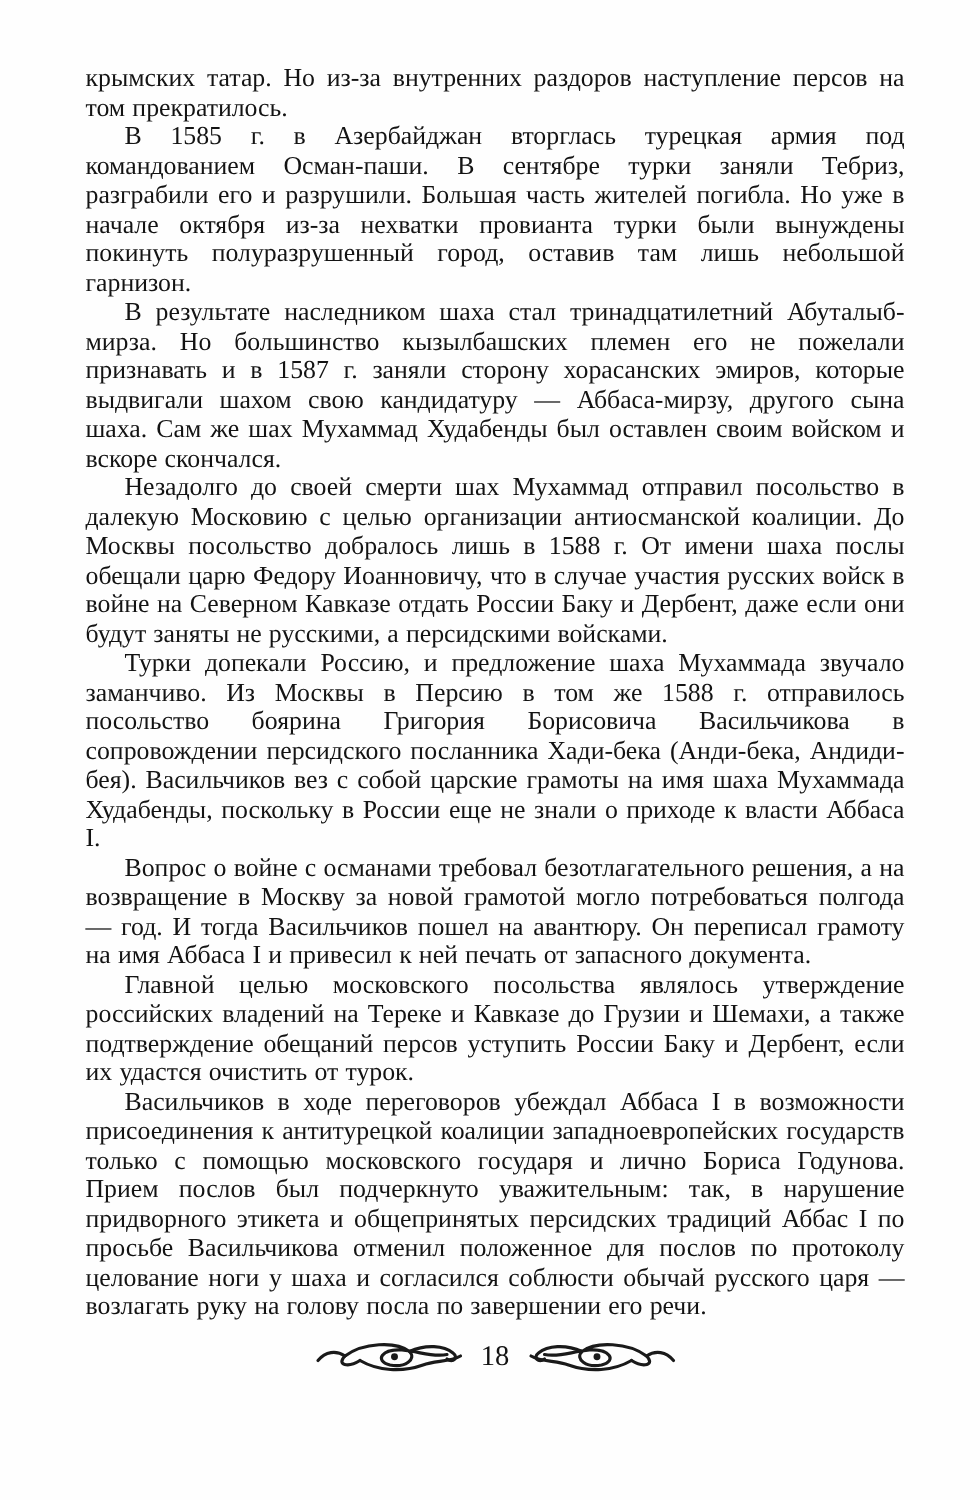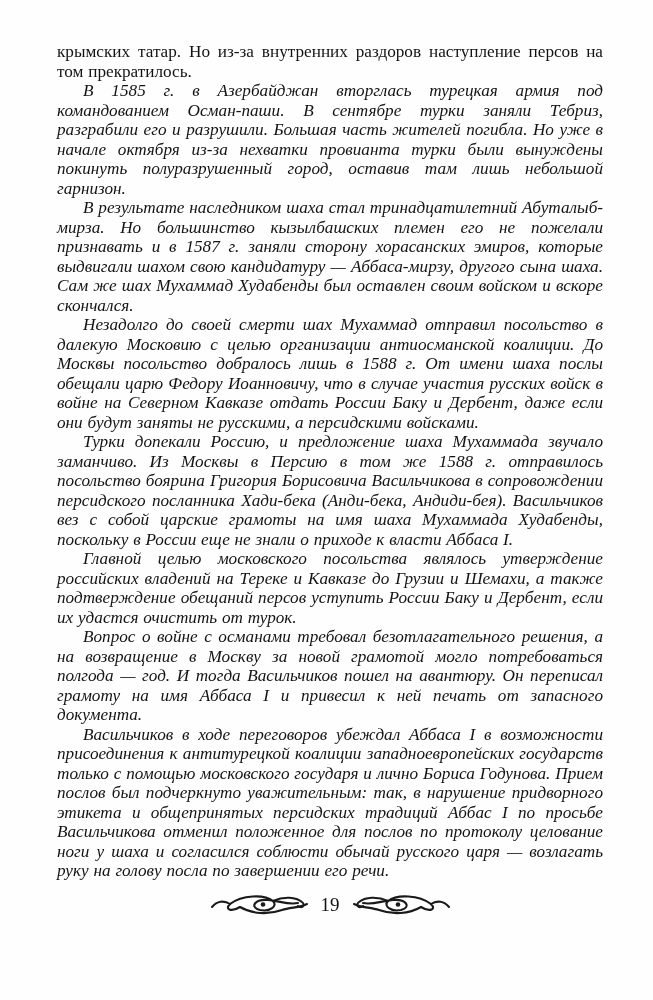--- a/index.html
+++ b/index.html
@@ -26,21 +26,20 @@
   .text-column p {
     margin: 0;
     font-size: 17.2px;
     line-height: 19.5px;
     text-align: justify;
     color: #131313;
     word-spacing: 0.5px;
   }
   .text-column p.indent {
     text-indent: 26px;
-    font-style: italic;
   }
   .footer {
     margin-top: 11px;
     display: flex;
     align-items: center;
     justify-content: center;
     gap: 11px;
   }
   .page-number {
     font-size: 19px;
@@ -60,36 +59,36 @@
 <body>
 
 <div class="page">
 
   <div class="text-column">
       <p class="">крымских татар. Но из-за внутренних раздоров наступление персов на том прекратилось.</p>
       <p class="indent">В 1585 г. в Азербайджан вторглась турецкая армия под командованием Осман-паши. В сентябре турки заняли Тебриз, разграбили его и разрушили. Большая часть жителей погибла. Но уже в начале октября из-за нехватки провианта турки были вынуждены покинуть полуразрушенный город, оставив там лишь небольшой гарнизон.</p>
       <p class="indent">В результате наследником шаха стал тринадцатилетний Абуталыб-мирза. Но большинство кызылбашских племен его не пожелали признавать и в 1587 г. заняли сторону хорасанских эмиров, которые выдвигали шахом свою кандидатуру — Аббаса-мирзу, другого сына шаха. Сам же шах Мухаммад Худабенды был оставлен своим войском и вскоре скончался.</p>
       <p class="indent">Незадолго до своей смерти шах Мухаммад отправил посольство в далекую Московию с целью организации антиосманской коалиции. До Москвы посольство добралось лишь в 1588 г. От имени шаха послы обещали царю Федору Иоанновичу, что в случае участия русских войск в войне на Северном Кавказе отдать России Баку и Дербент, даже если они будут заняты не русскими, а персидскими войсками.</p>
       <p class="indent">Турки допекали Россию, и предложение шаха Мухаммада звучало заманчиво. Из Москвы в Персию в том же 1588 г. отправилось посольство боярина Григория Борисовича Васильчикова в сопровождении персидского посланника Хади-бека (Анди-бека, Андиди-бея). Васильчиков вез с собой царские грамоты на имя шаха Мухаммада Худабенды, поскольку в России еще не знали о приходе к власти Аббаса I.</p>
+      <p class="indent">Вопрос о войне с османами требовал безотлагательного решения, а на возвращение в Москву за новой грамотой могло потребоваться полгода — год. И тогда Васильчиков пошел на авантюру. Он переписал грамоту на имя Аббаса I и привесил к ней печать от запасного документа.</p>
       <p class="indent">Главной целью московского посольства являлось утверждение российских владений на Тереке и Кавказе до Грузии и Шемахи, а также подтверждение обещаний персов уступить России Баку и Дербент, если их удастся очистить от турок.</p>
-      <p class="indent">Вопрос о войне с османами требовал безотлагательного решения, а на возвращение в Москву за новой грамотой могло потребоваться полгода — год. И тогда Васильчиков пошел на авантюру. Он переписал грамоту на имя Аббаса I и привесил к ней печать от запасного документа.</p>
       <p class="indent">Васильчиков в ходе переговоров убеждал Аббаса I в возможности присоединения к антитурецкой коалиции западноевропейских государств только с помощью московского государя и лично Бориса Годунова. Прием послов был подчеркнуто уважительным: так, в нарушение придворного этикета и общепринятых персидских традиций Аббас I по просьбе Васильчикова отменил положенное для послов по протоколу целование ноги у шаха и согласился соблюсти обычай русского царя — возлагать руку на голову посла по завершении его речи.</p>
     </div>
 
   <div class="footer">
     <svg class="ornament left" width="100" height="26" viewBox="0 0 100 26" aria-hidden="true">
       <g fill="none" stroke="currentColor" stroke-width="2.1" stroke-linecap="round">
         <path d="M2 15 C 7 9, 14 8, 20 12 C 14 18, 22 20, 30 15"></path>
         <path d="M20 12 C 32 3, 54 2, 63 9 C 68 14, 60 20, 50 18 C 39 15, 45 7, 58 8 C 70 9, 78 13, 88 11"></path>
         <path d="M63 9 C 74 4, 86 5, 92 10 C 96 13, 92 17, 88 14"></path>
         <path d="M30 15 C 42 22, 58 23, 72 18 C 80 15, 90 16, 97 12"></path>
       </g>
       <circle cx="53" cy="12.5" r="2.3" fill="currentColor"></circle>
     </svg>
-    <span class="page-number">19</span>
+    <span class="page-number">18</span>
     <svg class="ornament right" width="100" height="26" viewBox="0 0 100 26" aria-hidden="true">
       <g fill="none" stroke="currentColor" stroke-width="2.1" stroke-linecap="round">
         <path d="M2 15 C 7 9, 14 8, 20 12 C 14 18, 22 20, 30 15"></path>
         <path d="M20 12 C 32 3, 54 2, 63 9 C 68 14, 60 20, 50 18 C 39 15, 45 7, 58 8 C 70 9, 78 13, 88 11"></path>
         <path d="M63 9 C 74 4, 86 5, 92 10 C 96 13, 92 17, 88 14"></path>
         <path d="M30 15 C 42 22, 58 23, 72 18 C 80 15, 90 16, 97 12"></path>
       </g>
       <circle cx="53" cy="12.5" r="2.3" fill="currentColor"></circle>
     </svg>
   </div>

